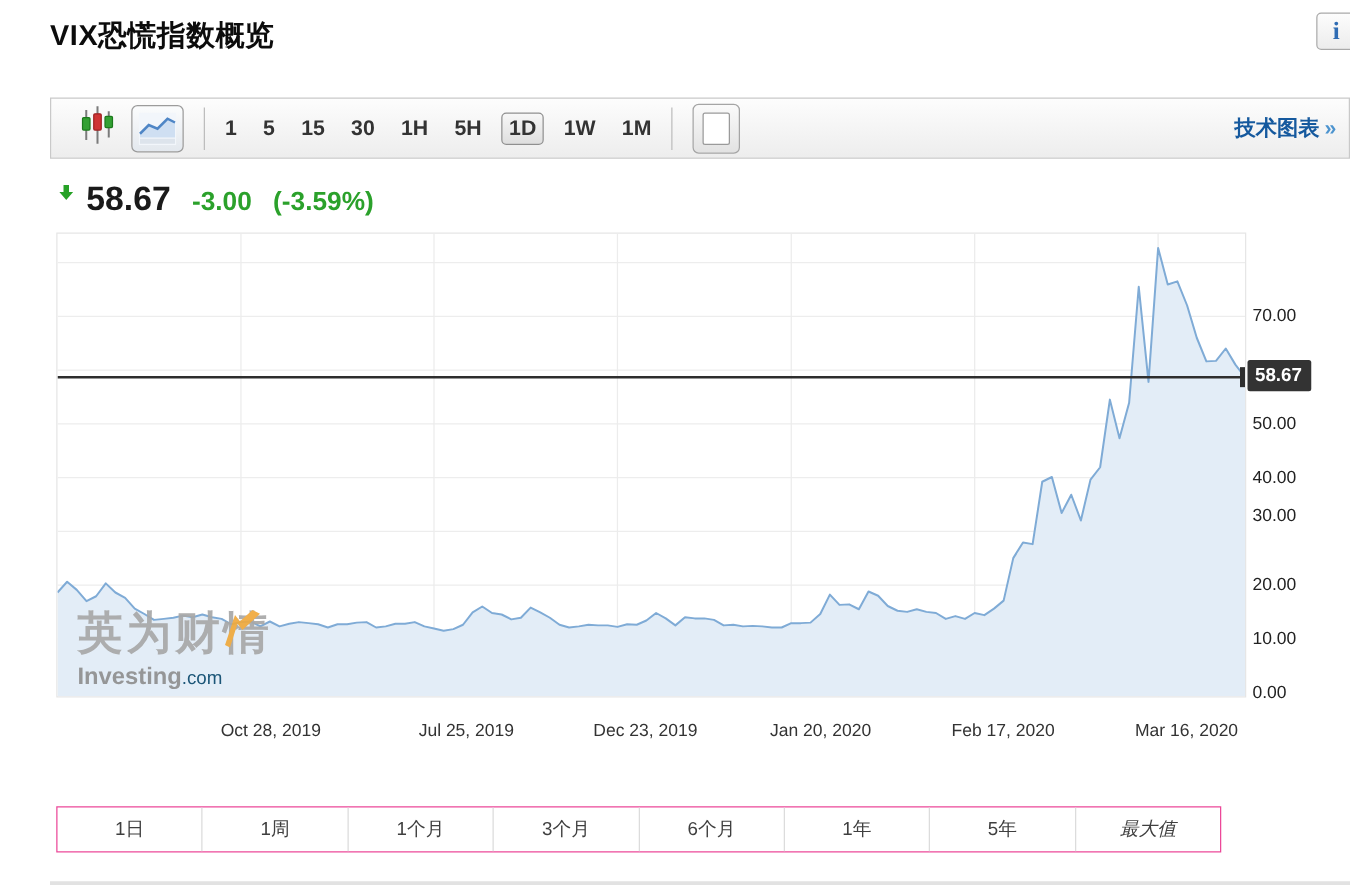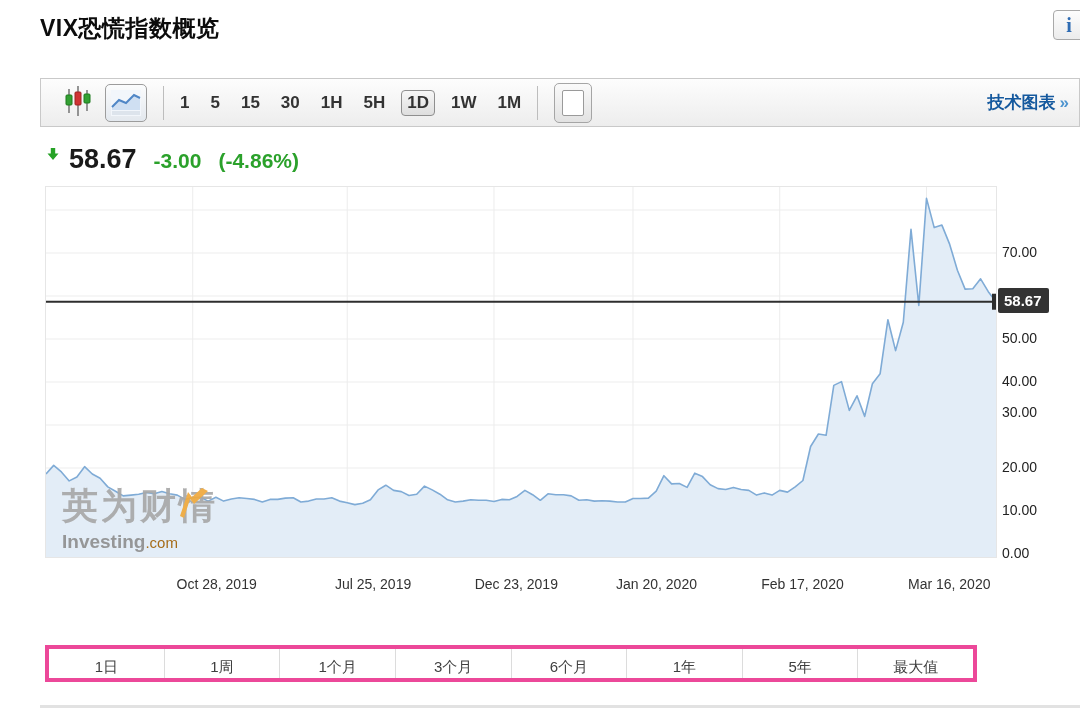--- a/index.html
+++ b/index.html
@@ -49,28 +49,28 @@
   .x-label { position:absolute; top:576px; width:130px; text-align:right; font-size:14px; color:#333; }
   .price-badge { position:absolute; left:998px; background:#333; color:#fff; font-size:15px; font-weight:bold;
     padding:4px 7px 4px 6px; border-radius:2px; }
 
   
   .watermark { position:absolute; left:62px; top:482px; opacity:.92; }
   .wm-cn { font-size:36px; font-weight:bold; color:#a8a8a8; letter-spacing:3px; position:relative; }
   .wm-accent { position:absolute; left:116px; top:6px; width:34px; height:30px; }
   .wm-en { margin-top:0; }
   .wm-en .b { font-size:19px; font-weight:bold; color:#8f8f8f; }
-  .wm-en .s { font-size:15px; color:#a16207; }
+  .wm-en .s { font-size:15px; color:#0c4a6e; }
 
   
   .periods { position:absolute; left:45px; top:645px; width:932px; height:37px; display:flex;
-    border:4px solid #ec4899; background:#fff; }
+    border:1px solid #ec4899; background:#fff; }
   .period-cell { flex:1; text-align:center; line-height:35px; font-size:15px; color:#3f3f3f;
     border-right:1px solid #dcdcdc; cursor:pointer; }
-  .period-cell:last-child { border-right:none; }
+  .period-cell:last-child { border-right:none;font-style:italic; }
 
   .bottom-rule { position:absolute; left:40px; top:705px; width:1040px; height:3px; background:#e2e2e2; }
 </style>
 </head>
 <body>
 
 <div id="app">
 
   <div class="page-title">VIX恐慌指数概览</div>
 
@@ -124,21 +124,21 @@
   </div>
 
   <div class="quote-row">
     <span class="q-arrow">
       <svg width="14" height="14" viewBox="0 0 14 14">
         <path d="M7 13 L1.5 6.5 L4.8 6.5 L4.8 1 L9.2 1 L9.2 6.5 L12.5 6.5 Z" fill="#26a226"></path>
       </svg>
     </span>
     <span class="q-last">58.67</span>
     <span class="q-chg" style="color: rgb(43, 161, 43);">-3.00</span>
-    <span class="q-pct" style="color: rgb(43, 161, 43);">(-4.86%)</span>
+    <span class="q-pct" style="color: rgb(43, 161, 43);">(-3.59%)</span>
   </div>
 
   <div class="plot">
     <svg id="chart-svg" width="950" height="370" viewBox="0 0 950 370">
         <line x1="0" x2="950" y1="324" y2="324" stroke="#ededed" stroke-width="1"></line>
         <line x1="0" x2="950" y1="281" y2="281" stroke="#ededed" stroke-width="1"></line>
         <line x1="0" x2="950" y1="238" y2="238" stroke="#ededed" stroke-width="1"></line>
         <line x1="0" x2="950" y1="195" y2="195" stroke="#ededed" stroke-width="1"></line>
         <line x1="0" x2="950" y1="152" y2="152" stroke="#ededed" stroke-width="1"></line>
         <line x1="0" x2="950" y1="109" y2="109" stroke="#ededed" stroke-width="1"></line>

